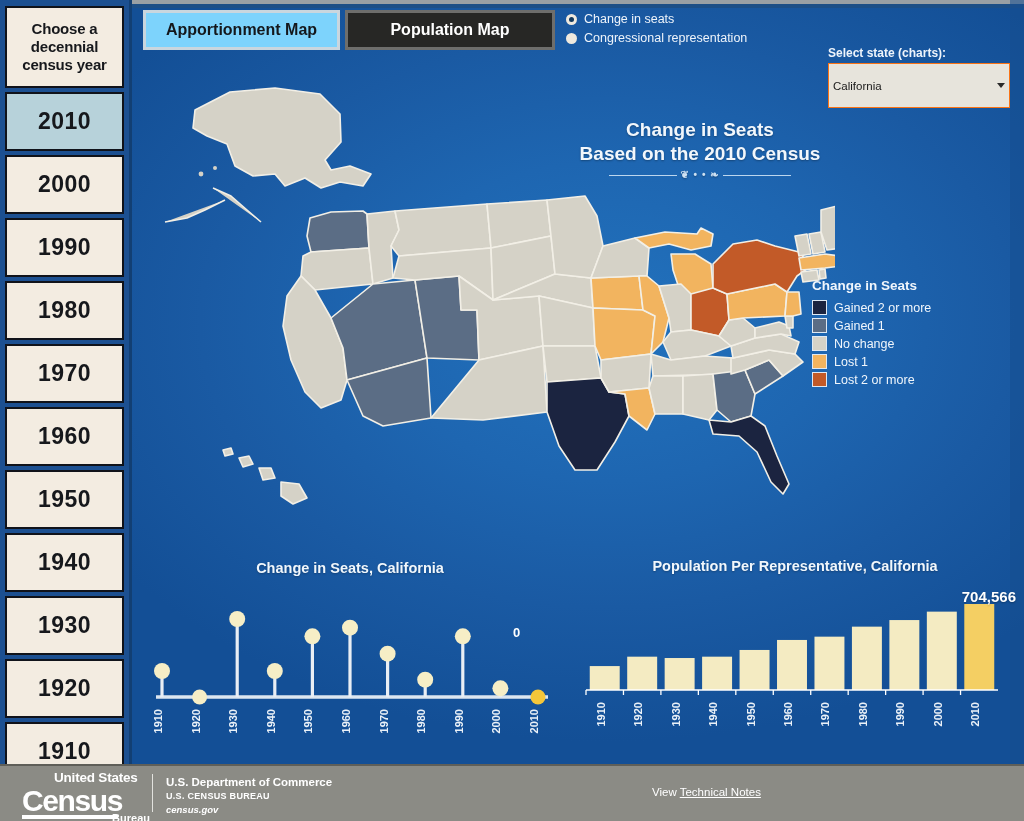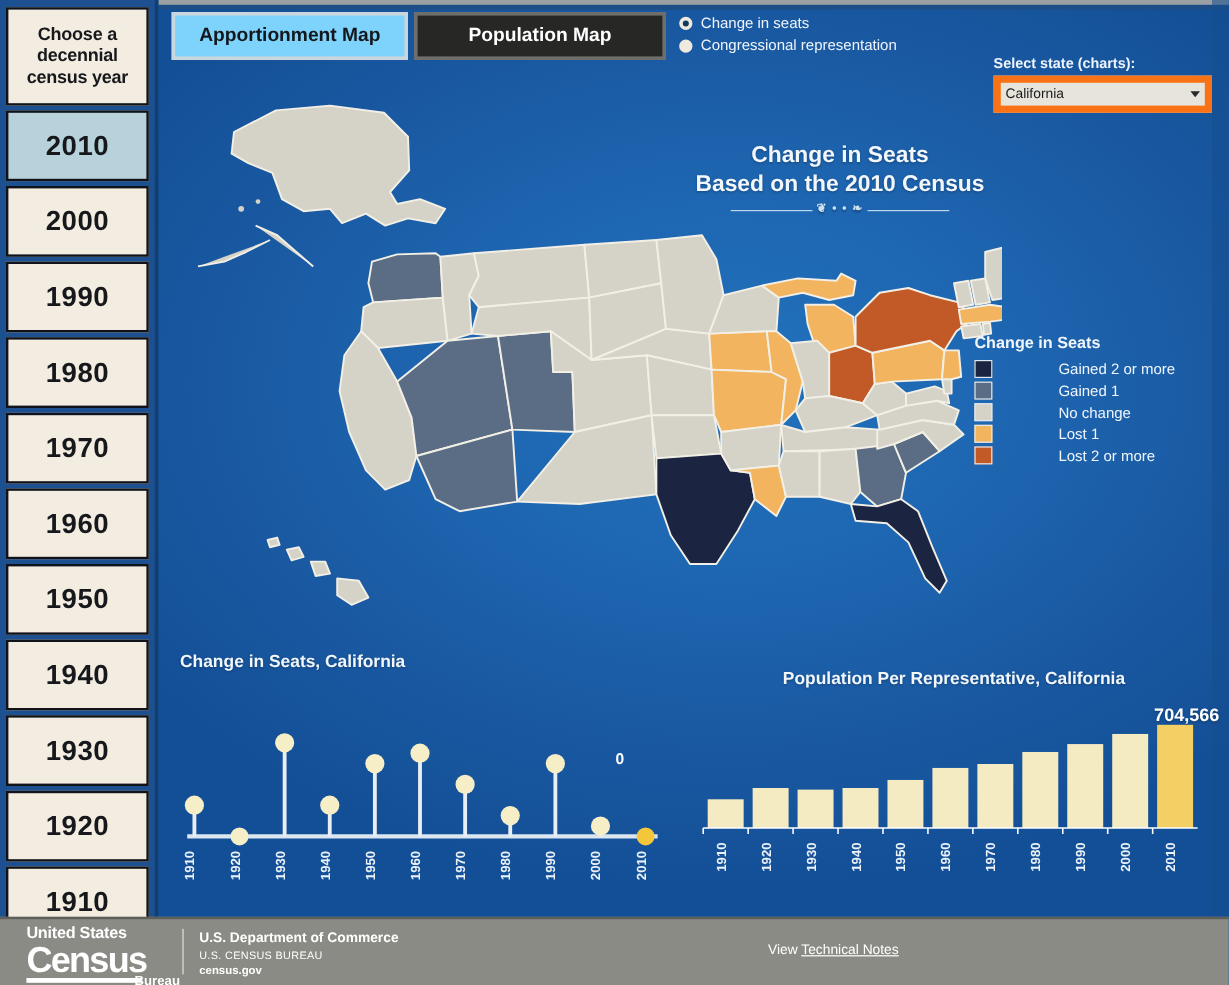--- a/index.html
+++ b/index.html
@@ -45,69 +45,69 @@
   #tab-pop{left:345px;width:210px;background:#272725;color:#ffffff;border-color:#6e6e6c;}
 
   #radios{position:absolute;left:566px;top:12px;color:#eef4fb;font-size:12.5px;}
   .radio-row{display:flex;align-items:center;margin-bottom:5px;cursor:pointer;}
   .radio-dot{width:11px;height:11px;border-radius:50%;background:#efe9de;margin-right:7px;
      display:flex;align-items:center;justify-content:center;flex:none;}
   .radio-dot.on::after{content:"";width:5px;height:5px;border-radius:50%;background:#12395e;}
 
   #state-select-wrap{position:absolute;left:828px;top:10px;width:182px;margin-top:36px;}
   .sel-label{color:#eef4fb;font-size:12px;font-weight:bold;margin-bottom:3px;}
-  .sel-box{height:19px;background:#e7e4dc;border:6px solid #f97316;
-     display:flex;align-items:center;padding:0 4px;font-size:11.5px;color:#1a1a1a;cursor:pointer;}
+  .sel-box{height:19px;background:#e7e4dc;border:1px solid #f97316;
+     display:flex;align-items:center;padding:12px 4px;font-size:11.5px;color:#1a1a1a;cursor:pointer;}
   .sel-box .val{flex:1;}
   .caret{width:0;height:0;border-left:4px solid transparent;border-right:4px solid transparent;
      border-top:5px solid #2a2a2a;}
 
   
   #map-title{position:absolute;left:530px;top:118px;width:340px;text-align:center;color:#f2f7fc;
      font-size:19px;font-weight:bold;line-height:1.28;text-shadow:0 1px 2px rgba(0,0,0,.30);}
   #title-orn{margin-top:4px;height:10px;display:flex;align-items:center;justify-content:center;
      color:#cfe2f3;font-size:10px;letter-spacing:1px;}
   .orn-line{width:68px;height:1px;background:#bcd6ee;}
 
   
   #legend{position:absolute;left:812px;top:278px;color:#f0f6fc;}
   #legend .lg-title{font-size:13.5px;font-weight:bold;margin-bottom:7px;}
-  .lg-row{display:flex;align-items:center;margin-bottom:3px;font-size:12.5px;gap:48px;}
+  .lg-row{display:flex;align-items:center;margin-bottom:3px;font-size:12.5px;}
   .lg-sw{width:13px;height:13px;border:1px solid #dfe9f3;margin-right:7px;flex:none;}
 
   
   #map-svg{position:absolute;left:135px;top:70px;}
 
   
   .chart-title{position:absolute;color:#f1f7fc;font-size:14.5px;font-weight:bold;
      text-shadow:0 1px 2px rgba(0,0,0,.25);}
-  #ct-left{left:150px;top:544px;width:400px;}
+  #ct-left{left:150px;top:560px;width:400px;text-align:center;}
   #ct-right{left:580px;top:558px;width:430px;text-align:center;}
   #chart-left{position:absolute;left:150px;top:595px;}
   #chart-right{position:absolute;left:578px;top:590px;}
   .ax-lab{fill:#eaf1f8;font-size:11px;font-family:"Liberation Sans",sans-serif;font-weight:bold;}
   .zero-lab{position:absolute;left:513px;top:625px;color:#ffffff;font-size:13px;font-weight:bold;}
   .big-val{position:absolute;right:8px;top:588px;color:#ffffff;font-size:15px;font-weight:bold;
      text-shadow:0 1px 2px rgba(0,0,0,.3);}
 
   
   #footer{position:absolute;left:0;right:0;bottom:0;height:55px;background:#8b8b85;
      border-top:2px solid #5f5f59;}
   #logo{position:absolute;left:22px;top:5px;color:#ffffff;line-height:1;}
-  #logo .l1{font-size:13.5px;font-weight:bold;letter-spacing:-.2px;}
+  #logo .l1{font-size:13.5px;font-weight:bold;letter-spacing:-.2px;margin-left:32px;}
   #logo .l2{font-size:30px;font-weight:bold;letter-spacing:-1.4px;margin-top:1px;}
   #logo .l3{font-size:11px;font-weight:bold;text-align:right;width:128px;margin-top:-3px;}
   #logo .rule{width:96px;height:4px;background:#fff;margin-top:-9px;}
   #logo-div{position:absolute;left:152px;top:8px;width:1px;height:38px;background:#e2e2de;}
   #dept{position:absolute;left:166px;top:10px;color:#ffffff;}
   #dept .d1{font-size:11.5px;font-weight:bold;}
-  #dept .d2{font-size:9px;font-weight:normal;letter-spacing:.3px;margin-top:3px;}
-  #dept .d3{font-size:9.5px;font-weight:bold;margin-top:3px;}
+  #dept .d2{font-size:9px;font-weight:bold;letter-spacing:.3px;margin-top:3px;}
+  #dept .d3{font-size:9.5px;font-style:italic;font-weight:bold;margin-top:3px;}
   #source{position:absolute;left:640px;top:12px;color:#ffffff;font-size:11.5px;}
-  #source .s2{margin-top:8px;}
+  #source .s2{margin-top:8px;margin-left:12px;}
   #source a{color:#ffffff;text-decoration:underline;}
 </style>
 </head>
 <body>
 
 <div id="app">
 
   <div class="bg-base"></div>
   <div class="bg-glow"></div>
   <div class="bg-topband"></div>

